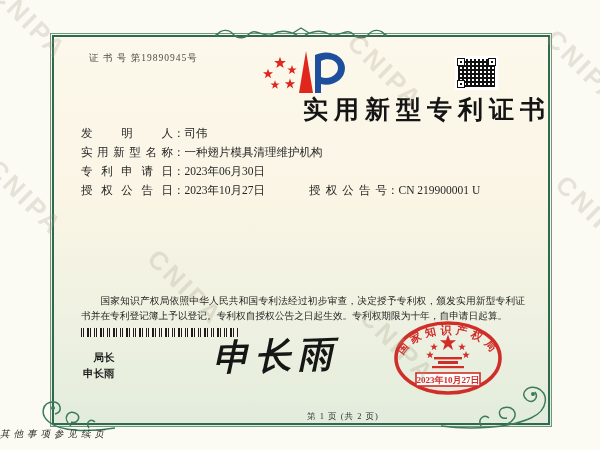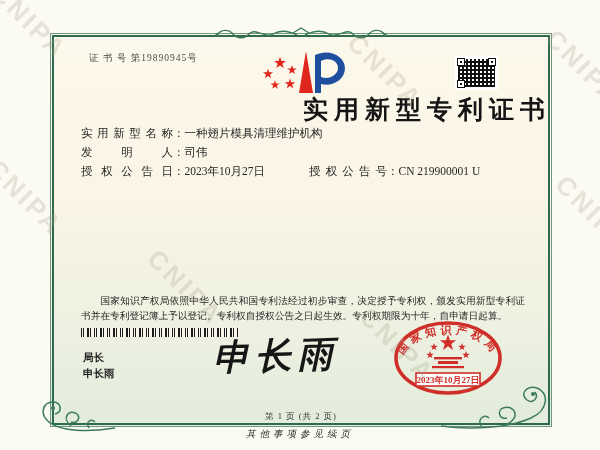--- a/index.html
+++ b/index.html
@@ -51,32 +51,32 @@
 
   .paras{position:absolute;left:30px;right:26px;top:224px;font-size:9.7px;line-height:14.5px;
          text-align:justify;color:#1f1f1f;margin-top:36px;}
   .paras p{margin:0 0 2px 0;text-indent:2em;}
 
   .barcode{position:absolute;left:30px;top:294px;width:158px;height:9px;
       background:repeating-linear-gradient(90deg,#1c1c1c 0 1px,#f7f4ea 1px 2px,#1c1c1c 2px 3px,
       #f7f4ea 3px 6px,#1c1c1c 6px 8px,#f7f4ea 8px 9px,#1c1c1c 9px 10px,#f7f4ea 10px 13px);}
 
   .signer{position:absolute;left:32px;top:315px;font-family:"Liberation Sans",sans-serif;
-          font-weight:bold;font-size:10.5px;line-height:16px;color:#1a1a1a;}
+          font-weight:bold;font-size:10.5px;line-height:16px;color:#1a1a1a;text-align:right;}
 
   .sig-script{position:absolute;left:130px;top:298px;width:190px;text-align:center;
           font-size:36px;font-weight:bold;font-style:italic;color:#161616;
           transform:rotate(-2deg);letter-spacing:6px;}
 
   .seal{position:absolute;left:340px;top:283px;width:114px;height:84px;z-index:7;opacity:.95;}
 
   .page-info{position:absolute;left:0;bottom:3px;width:100%;text-align:center;
-          font-size:8.5px;color:#33332e;letter-spacing:1px;}
+          font-size:8.5px;color:#33332e;letter-spacing:1px;padding-left:42px;}
 
-  .cont-note{position:absolute;left:0;top:428px;width:100%;text-align:center;z-index:2;
+  .cont-note{position:absolute;left:0;top:428px;width:100%;text-align:left;z-index:2;
           font-size:9.5px;font-style:italic;letter-spacing:4px;color:#2a2a26;}
 </style>
 </head>
 <body>
 
 <div class="wm" style="left:-18px;top:6px">CNIPA</div>
 <div class="wm" style="left:338px;top:56px">CNIPA</div>
 <div class="wm" style="left:536px;top:52px">CNIPA</div>
 <div class="wm" style="left:-22px;top:182px">CNIPA</div>
 <div class="wm" style="left:546px;top:198px">CNIPA</div>
@@ -132,24 +132,27 @@
     <div class="qr-pat"></div>
     <div class="fndr f-tl"></div>
     <div class="fndr f-tr"></div>
     <div class="fndr f-bl"></div>
   </div>
 
   <div class="title">实用新型专利证书</div>
 
   <div class="fields">
     <div class="frow">
+      <span class="flabel">发明人</span><span class="fcolon">：</span><span class="fvalue">司伟</span>
+    </div>
+    <div class="frow">
       <span class="flabel">实用新型名称</span><span class="fcolon">：</span><span class="fvalue">一种翅片模具清理维护机构</span>
     </div>
     <div class="frow">
-      <span class="flabel">发明人</span><span class="fcolon">：</span><span class="fvalue">司伟</span>
+      <span class="flabel">专利申请日</span><span class="fcolon">：</span><span class="fvalue">2023年06月30日</span>
     </div>
     <div class="frow">
       <span class="pair1"><span class="flabel">授权公告日</span><span class="fcolon">：</span><span class="fvalue">2023年10月27日</span></span><span><span class="flabel2">授权公告号</span><span class="fcolon">：</span><span class="fvalue">CN 219900001 U</span></span>
     </div>
   </div>
 
   <div class="paras">
     <p>国家知识产权局依照中华人民共和国专利法经过初步审查，决定授予专利权，颁发实用新型专利证书并在专利登记簿上予以登记。专利权自授权公告之日起生效。专利权期限为十年，自申请日起算。</p>
   </div>
 

